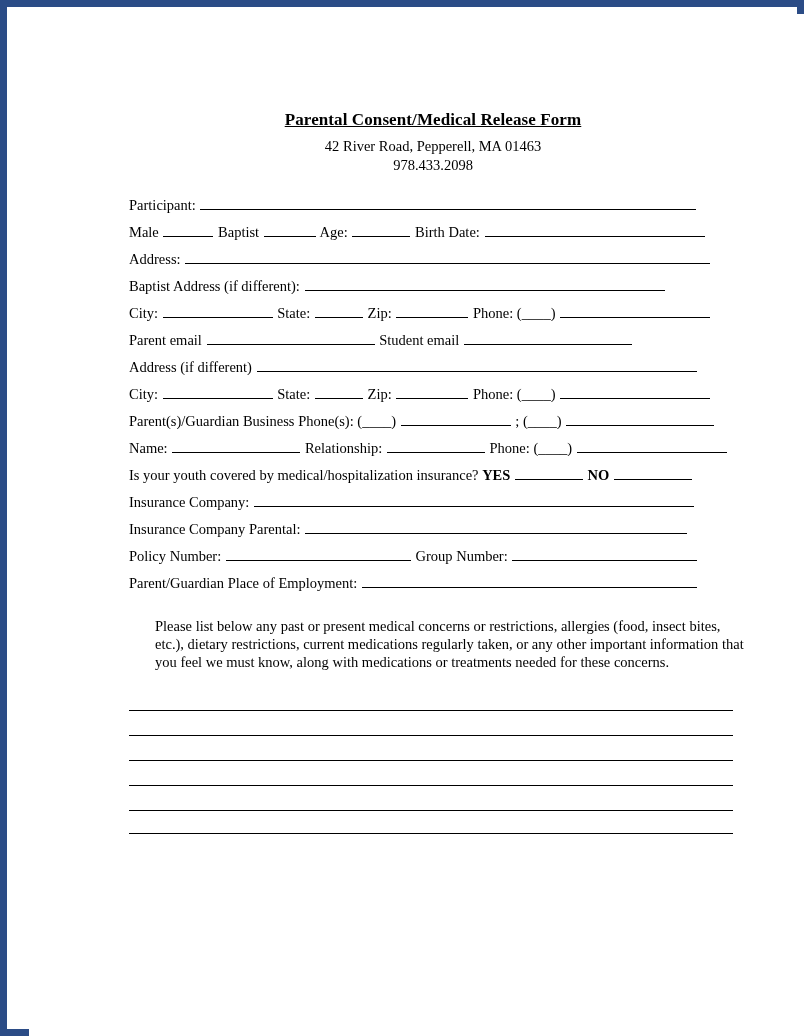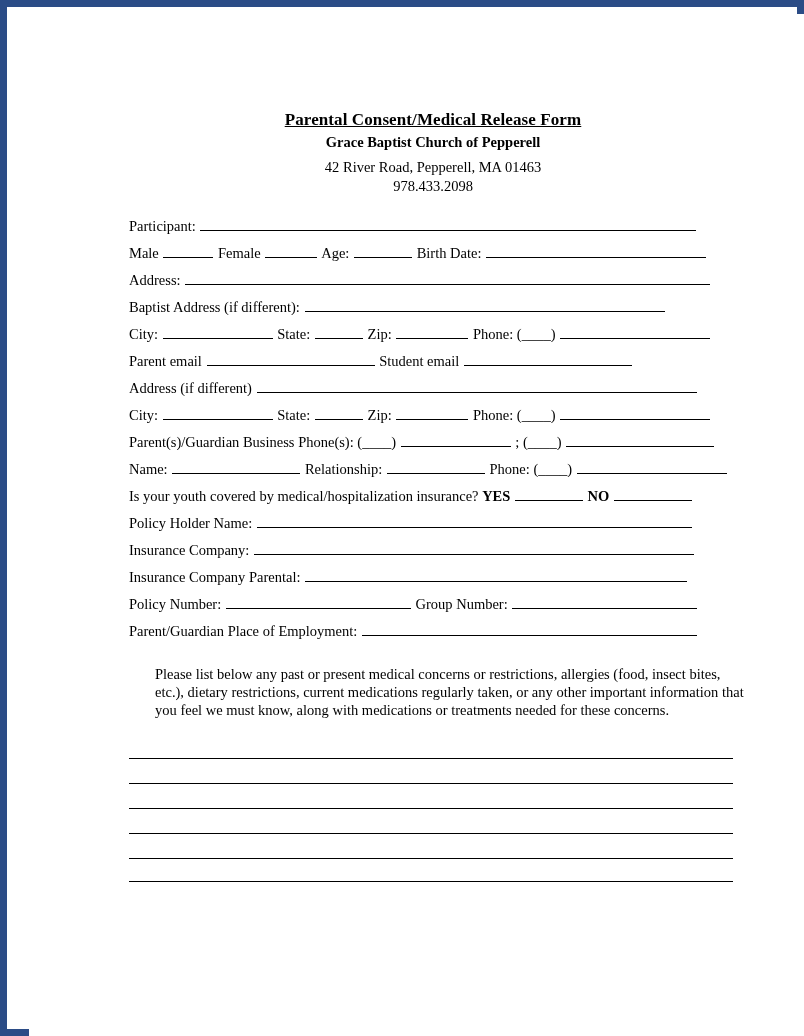--- a/index.html
+++ b/index.html
@@ -116,35 +116,34 @@
 </style>
 </head>
 <body>
 
 <div class="page-frame">
   <div class="page-inner">
     <div class="sheet">
       <div class="content">
 
         <div class="title">Parental Consent/Medical Release Form</div>
-        <div class="subtitle">Grace Baptist Church of Pepperell</div>
         <div class="subtitle2">42 River Road, Pepperell, MA  01463</div>
         <div class="phone">978.433.2098</div>
 
         <div class="form-rows">
 
           <div class="row">
             <span class="lbl">Participant:</span>
             <span class="fill" style="width:496px"></span>
           </div>
 
           <div class="row">
             <span class="lbl">Male</span>
             <span class="fill" style="width:50px"></span>
-            <span class="lbl">Female</span>
+            <span class="lbl">Baptist</span>
             <span class="fill" style="width:52px"></span>
             <span class="lbl">Age:</span>
             <span class="fill" style="width:58px"></span>
             <span class="lbl">Birth Date:</span>
             <span class="fill" style="width:220px"></span>
           </div>
 
           <div class="row">
             <span class="lbl">Address:</span>
             <span class="fill" style="width:525px"></span>
@@ -208,24 +207,20 @@
           </div>
 
           <div class="row">
             <span class="lbl">Is your youth covered by medical/hospitalization insurance?</span>
             <span class="lbl bold">YES</span>
             <span class="fill" style="width:68px"></span>
             <span class="lbl bold">NO</span>
             <span class="fill" style="width:78px"></span>
           </div>
 
-          <div class="row">
-            <span class="lbl">Policy Holder Name:</span>
-            <span class="fill" style="width:435px"></span>
-          </div>
 
           <div class="row">
             <span class="lbl">Insurance Company:</span>
             <span class="fill" style="width:440px"></span>
           </div>
 
           <div class="row">
             <span class="lbl">Insurance Company Parental:</span>
             <span class="fill" style="width:382px"></span>
           </div>

